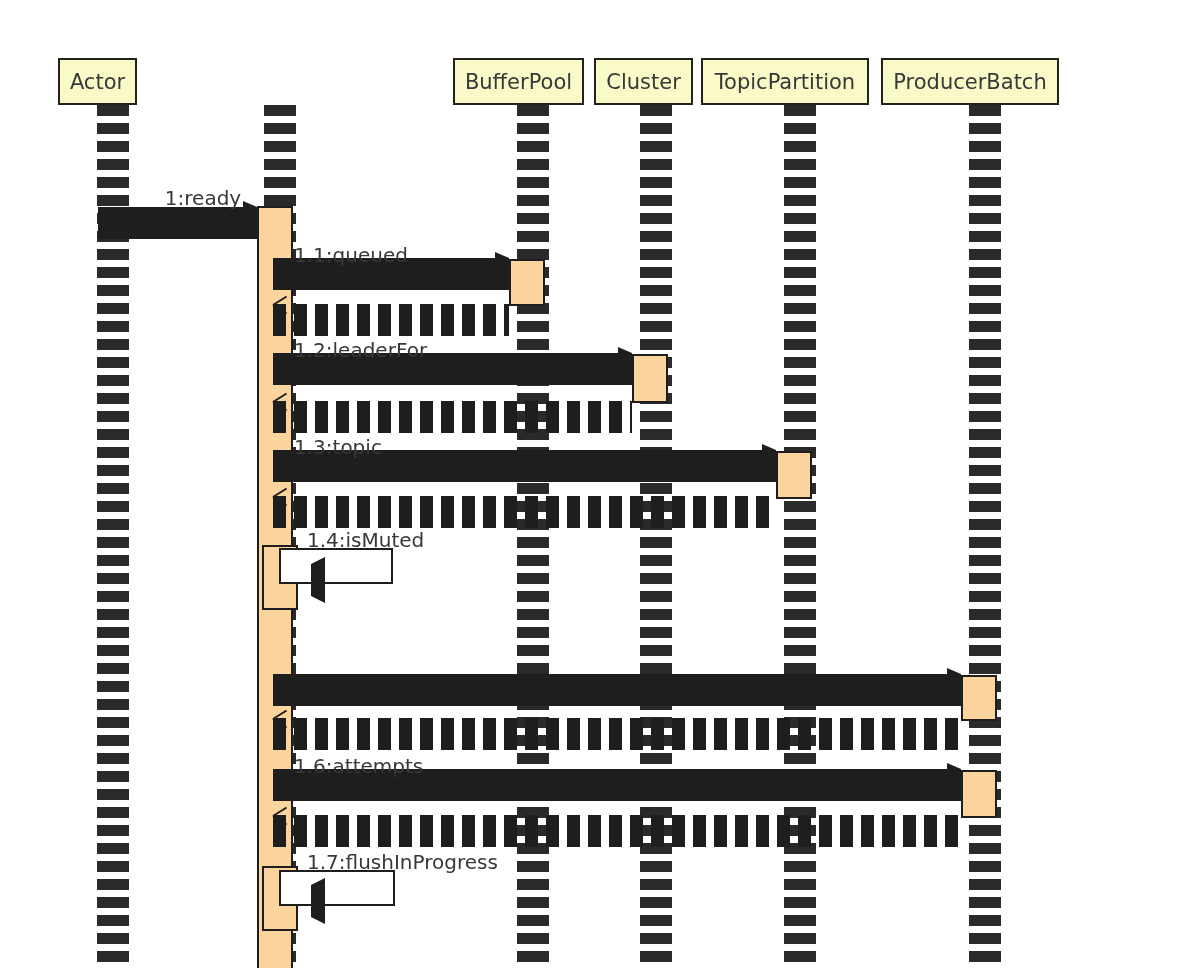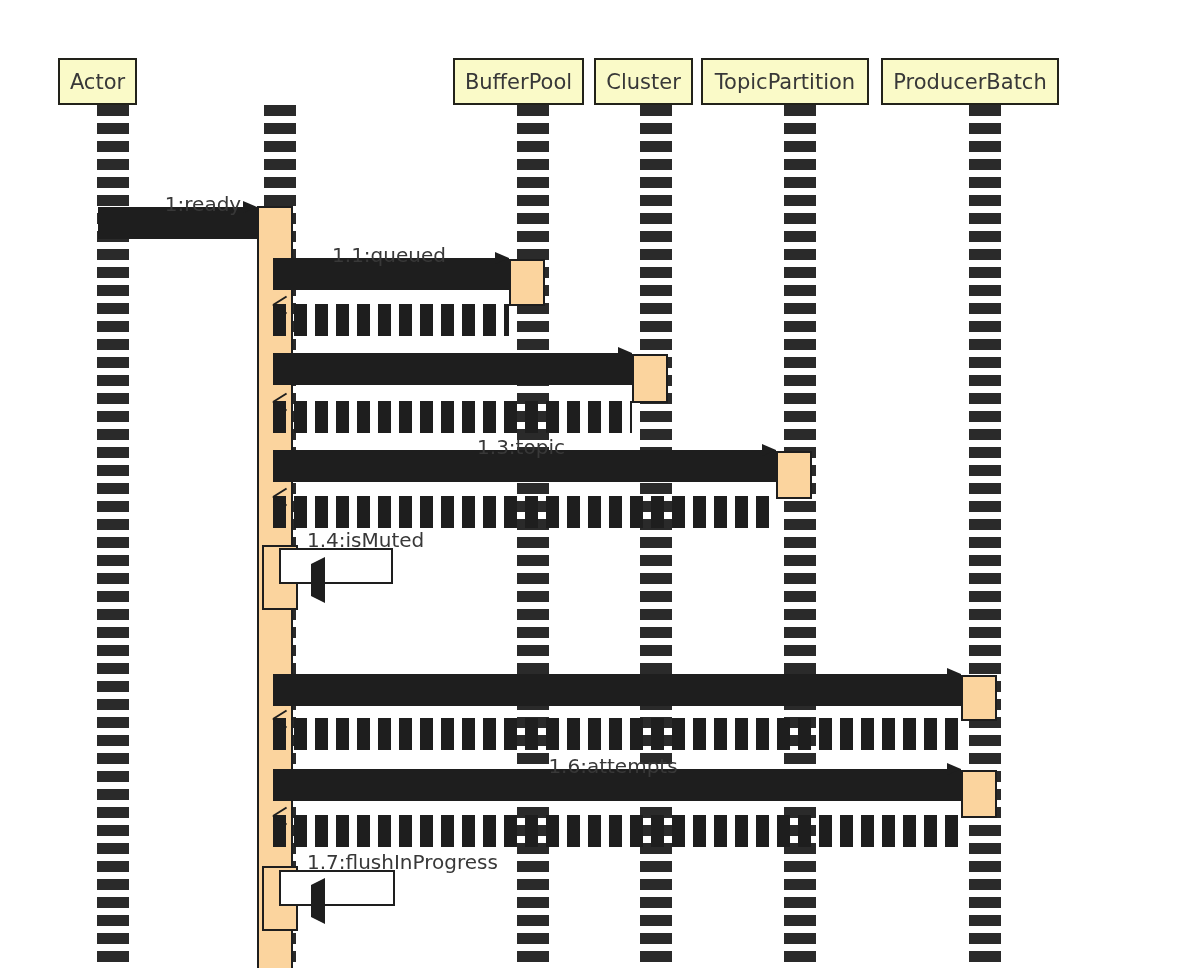--- a/index.html
+++ b/index.html
@@ -103,21 +103,21 @@
   }
   
   .msg-label {
     position: absolute;
     font-size: 20px;
     line-height: 24px;
     white-space: nowrap;
     z-index: 7;
   }
   .ta-c { text-align: center; }
-  .ta-r { text-align: center; }
+  .ta-r { text-align: left; }
 </style>
 </head>
 <body>
 
 <div class="canvas">
 
   <div class="lifeline" style="left:49px;  top:57px; height:911px;"></div>
   <div class="lifeline" style="left:216px; top:57px; height:911px;"></div>
   <div class="lifeline" style="left:469px; top:57px; height:911px;"></div>
   <div class="lifeline" style="left:592px; top:57px; height:911px;"></div>
@@ -142,27 +142,28 @@
 
   <div class="activation" style="left:209px; top:158px; height:789px;"></div>
   <div class="activation" style="left:461px; top:211px; height:47px;"></div>
   <div class="activation" style="left:584px; top:306px; height:49px;"></div>
   <div class="activation" style="left:728px; top:403px; height:48px;"></div>
   <div class="activation" style="left:913px; top:627px; height:46px;"></div>
   <div class="activation" style="left:913px; top:722px; height:48px;"></div>
   <div class="activation nested" style="left:214px; top:497px; height:65px;"></div>
   <div class="activation nested" style="left:214px; top:818px; height:65px;"></div>
 
-  <div class="msg-label ta-c" style="left:55px; top:128px; width:200px;">1:ready</div>
+  <div class="msg-label ta-c" style="left:55px; top:122px; width:200px;">1:ready</div>
   <div class="msg-solid" style="left:50px; top:159px; width:159px;"></div>
 
   <div class="msg-label ta-r" style="left:230px; top:179px; width:222px;">1.1:queued</div>
   <div class="msg-solid" style="left:225px; top:210px; width:236px;"></div>
   <div class="msg-return" style="left:225px; top:256px; width:236px;"></div>
 
+  <div class="msg-label ta-r" style="left:230px; top:274px; width:347px;">1.2:leaderFor</div>
   <div class="msg-solid" style="left:225px; top:305px; width:359px;"></div>
   <div class="msg-return" style="left:225px; top:353px; width:359px;"></div>
 
   <div class="msg-label ta-r" style="left:230px; top:371px; width:486px;">1.3:topic</div>
   <div class="msg-solid" style="left:225px; top:402px; width:503px;"></div>
   <div class="msg-return" style="left:225px; top:448px; width:503px;"></div>
 
   <div class="msg-label" style="left:243px; top:464px;">1.4:isMuted</div>
   <div class="self-loop" style="left:231px; top:500px; width:114px; height:17px;"></div>
   <div class="self-arrowhead" style="left:231px; top:509px;"></div>

